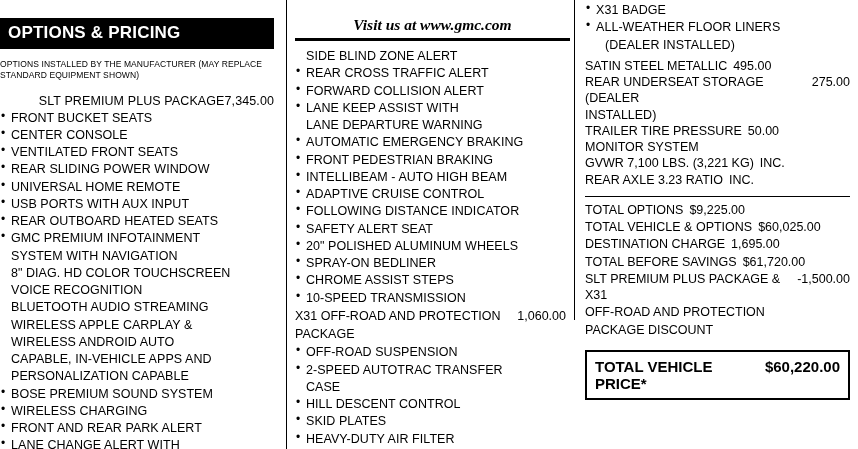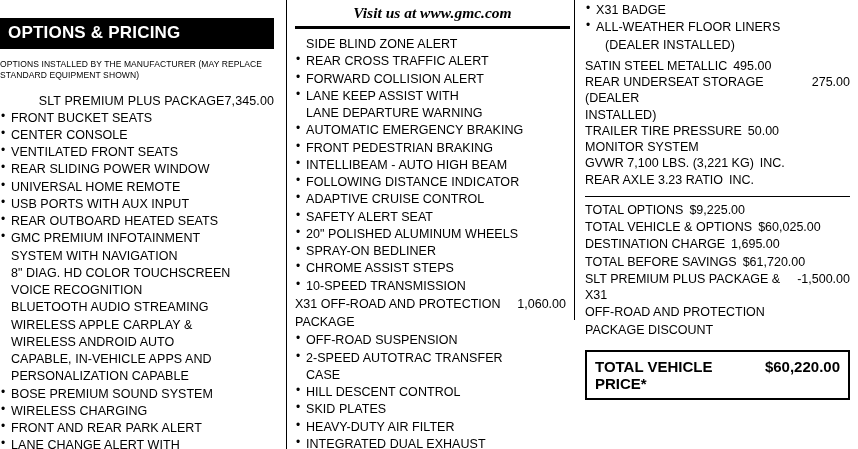--- a/index.html
+++ b/index.html
@@ -83,21 +83,21 @@
     padding-left: 20px;
   }
 
   
   .visit {
     font-family: "Liberation Serif", serif;
     font-style: italic;
     font-weight: bold;
     font-size: 15.5px;
     margin: 0 0 4px 0;
-    padding-top: 4px;
+    padding-top: 16px;
     text-align: center;
   }
   .rule-thick {
     border-top: 3px solid #000;
     margin: 0 0 7px 0;
   }
   .mid-list li { font-size: 12.5px; }
   .priced-line {
     display: flex;
     justify-content: space-between;
@@ -181,22 +181,22 @@
 
     <ul class="blist mid-list" id="mid-features">
         <li class="cont">SIDE BLIND ZONE ALERT</li>
         <li class="bullet">REAR CROSS TRAFFIC ALERT</li>
         <li class="bullet">FORWARD COLLISION ALERT</li>
         <li class="bullet">LANE KEEP ASSIST WITH</li>
         <li class="cont">LANE DEPARTURE WARNING</li>
         <li class="bullet">AUTOMATIC EMERGENCY BRAKING</li>
         <li class="bullet">FRONT PEDESTRIAN BRAKING</li>
         <li class="bullet">INTELLIBEAM - AUTO HIGH BEAM</li>
+        <li class="bullet">ADAPTIVE CRUISE CONTROL</li>
         <li class="bullet">FOLLOWING DISTANCE INDICATOR</li>
-        <li class="bullet">ADAPTIVE CRUISE CONTROL</li>
         <li class="bullet">SAFETY ALERT SEAT</li>
         <li class="bullet">20" POLISHED ALUMINUM WHEELS</li>
         <li class="bullet">SPRAY-ON BEDLINER</li>
         <li class="bullet">CHROME ASSIST STEPS</li>
         <li class="bullet">10-SPEED TRANSMISSION</li>
       </ul>
 
     <div class="priced-line">
       <span class="lbl">X31 OFF-ROAD AND PROTECTION</span>
       <span>1,060.00</span>

